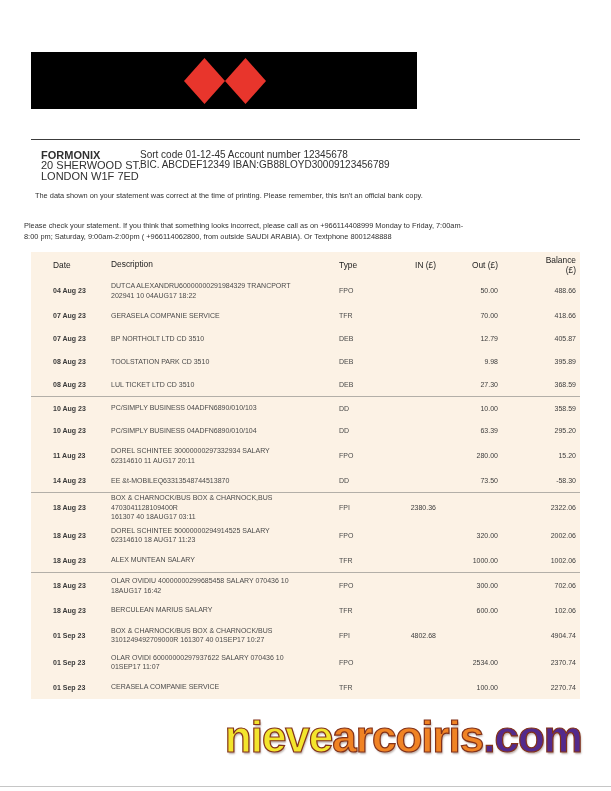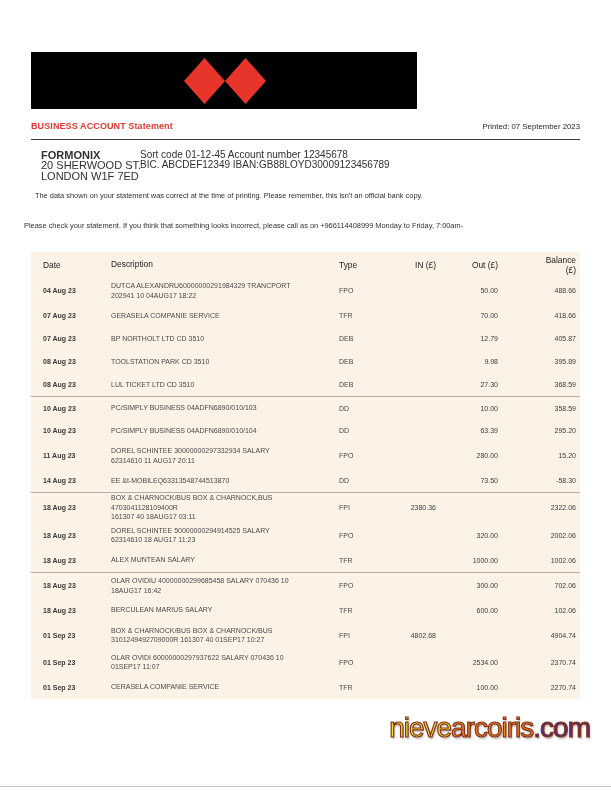--- a/index.html
+++ b/index.html
@@ -17,31 +17,31 @@
   .acct-name { position: absolute; left: 35px; top: 150px; font-size: 11px; color: #303030; line-height: 10.4px; margin-left: 6px; }
   .acct-name .b { font-weight: bold; }
   .bank-codes { position: absolute; left: 140px; top: 150px; font-size: 10px; color: #303030; line-height: 10.4px; }
   .disclaimer { position: absolute; left: 35px; top: 191px; width: 545px; font-size: 7.4px; color: #303030; }
   .check-note { position: absolute; left: 24px; top: 220px; width: 545px; font-size: 7.4px; color: #303030; line-height: 11px; }
   .stmt-table { position: absolute; left: 31px; top: 252px; width: 549px; background: #fcf2e5; }
   .thead { display: flex; align-items: center; height: 25px; font-size: 8.4px; color: #1d1d1d; }
   .trow { display: flex; align-items: center; min-height: 23px; font-size: 7px; color: #4a4a4a; }
   .trow.two-line { min-height: 27px; }
   .trow.sep { border-top: 1.2px solid #b3afa8; }
-  .c-date { width: 80px; padding-left: 12px; }
+  .c-date { width: 80px; padding-left: 22px; }
   .trow .c-date { font-weight: bold; color: #3a3a3a; }
   .c-desc { width: 222px; line-height: 9.6px; padding-right: 6px; }
   .c-type { width: 50px; padding-left: 6px; }
   .c-in   { width: 53px; text-align: right; }
   .c-out  { width: 62px; text-align: right; }
   .c-bal  { flex: 1; text-align: right; padding-right: 4px; margin-left: 42px; }
   .trow .c-in, .trow .c-out, .trow .c-bal { color: #3d3d3d; }
   .watermark {
-    position: absolute; right: 21px; top: 712px;
-    font-size: 28px; font-weight: normal; letter-spacing: -1px; white-space: nowrap;
+    position: absolute; right: 29px; top: 712px;
+    font-size: 44px; font-weight: bold; letter-spacing: -1px; white-space: nowrap;
     -webkit-text-stroke: 1.2px #82321a;
     text-shadow: 1px 2px 2px rgba(60,20,5,0.35);
   }
   .wm-yellow { color: #f3e52c; }
   .wm-orange { color: #f08324; }
   .wm-purple { color: #532a8c; }
   .bottom-hairline { position: absolute; left: 0; top: 786px; width: 611px; border-top: 1.8px solid #c6c6c6; }
 </style>
 </head>
 <body>
@@ -49,41 +49,38 @@
 <div class="page">
 
   <div class="banner">
     <svg width="82" height="46" viewBox="0 0 82 46">
       <polygon points="0,23 20.5,0 61.5,0 82,23 61.5,46 20.5,46" fill="#e8352c"></polygon>
       <polygon points="20.5,0 61.5,0 41,23" fill="#000000"></polygon>
       <polygon points="20.5,46 61.5,46 41,23" fill="#000000"></polygon>
     </svg>
   </div>
 
-  <div class="title-row">
-    <span class="doc-title">BUSINESS ACCOUNT Statement</span>
-    <span class="printed">Printed: 07 September 2023</span>
-  </div>
   <div class="title-rule"></div>
 
   <div class="acct-name">
     <div class="b">FORMONIX</div>
     <div>20 SHERWOOD ST.</div>
     <div>LONDON W1F 7ED</div>
   </div>
 
   <div class="bank-codes">
     <div>Sort code 01-12-45  Account number 12345678</div>
     <div>BIC. ABCDEF12349   IBAN:GB88LOYD30009123456789</div>
   </div>
 
   <div class="disclaimer">The data shown on your statement was correct at the time of printing. Please remember, this isn't an official bank copy.</div>
 
   <div class="check-note">
     <div>Please check your statement. If you think that something looks incorrect, please call as on +966114408999 Monday to Friday, 7:00am-</div>
+    <div>8:00 pm; Saturday, 9:00am-2:00pm ( +966114062800, from outside SAUDI ARABIA). Or Textphone 8001248888</div>
   </div>
 
   <div class="stmt-table">
     <div class="thead">
       <span class="c-date">Date</span>
       <span class="c-desc">Description</span>
       <span class="c-type">Type</span>
       <span class="c-in">IN (£)</span>
       <span class="c-out">Out (£)</span>
       <span class="c-bal">Balance (£)</span>

